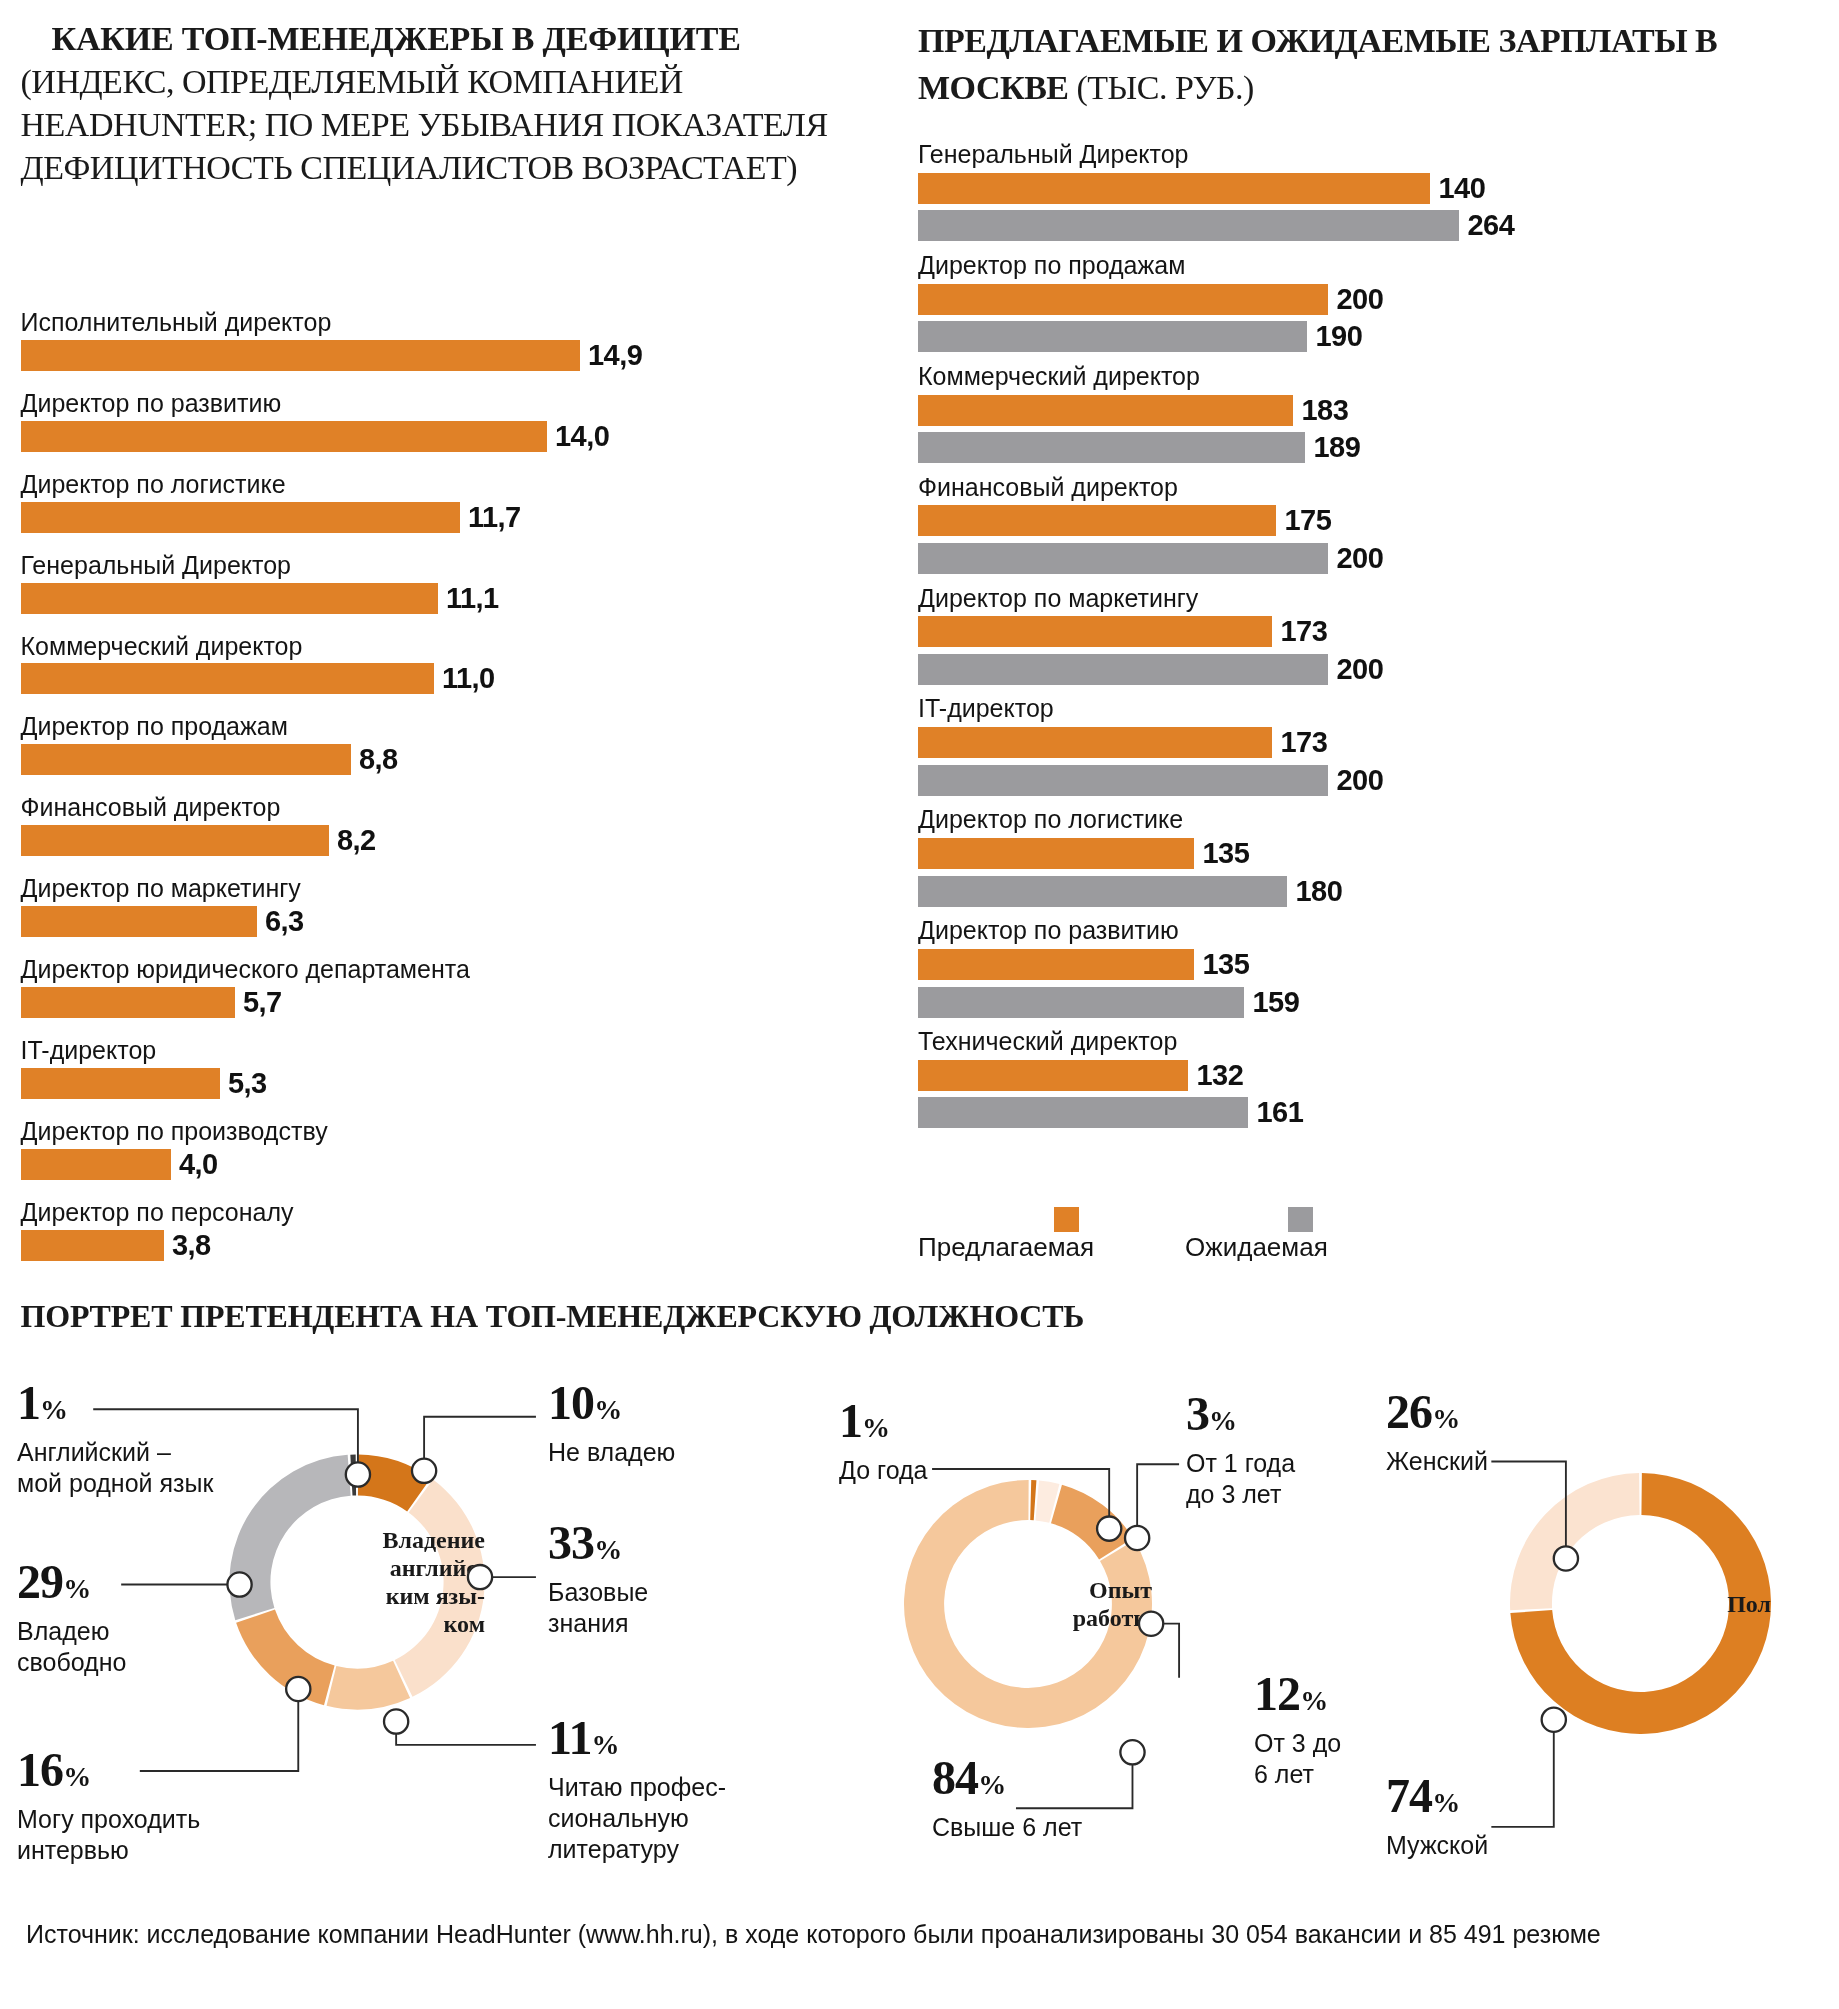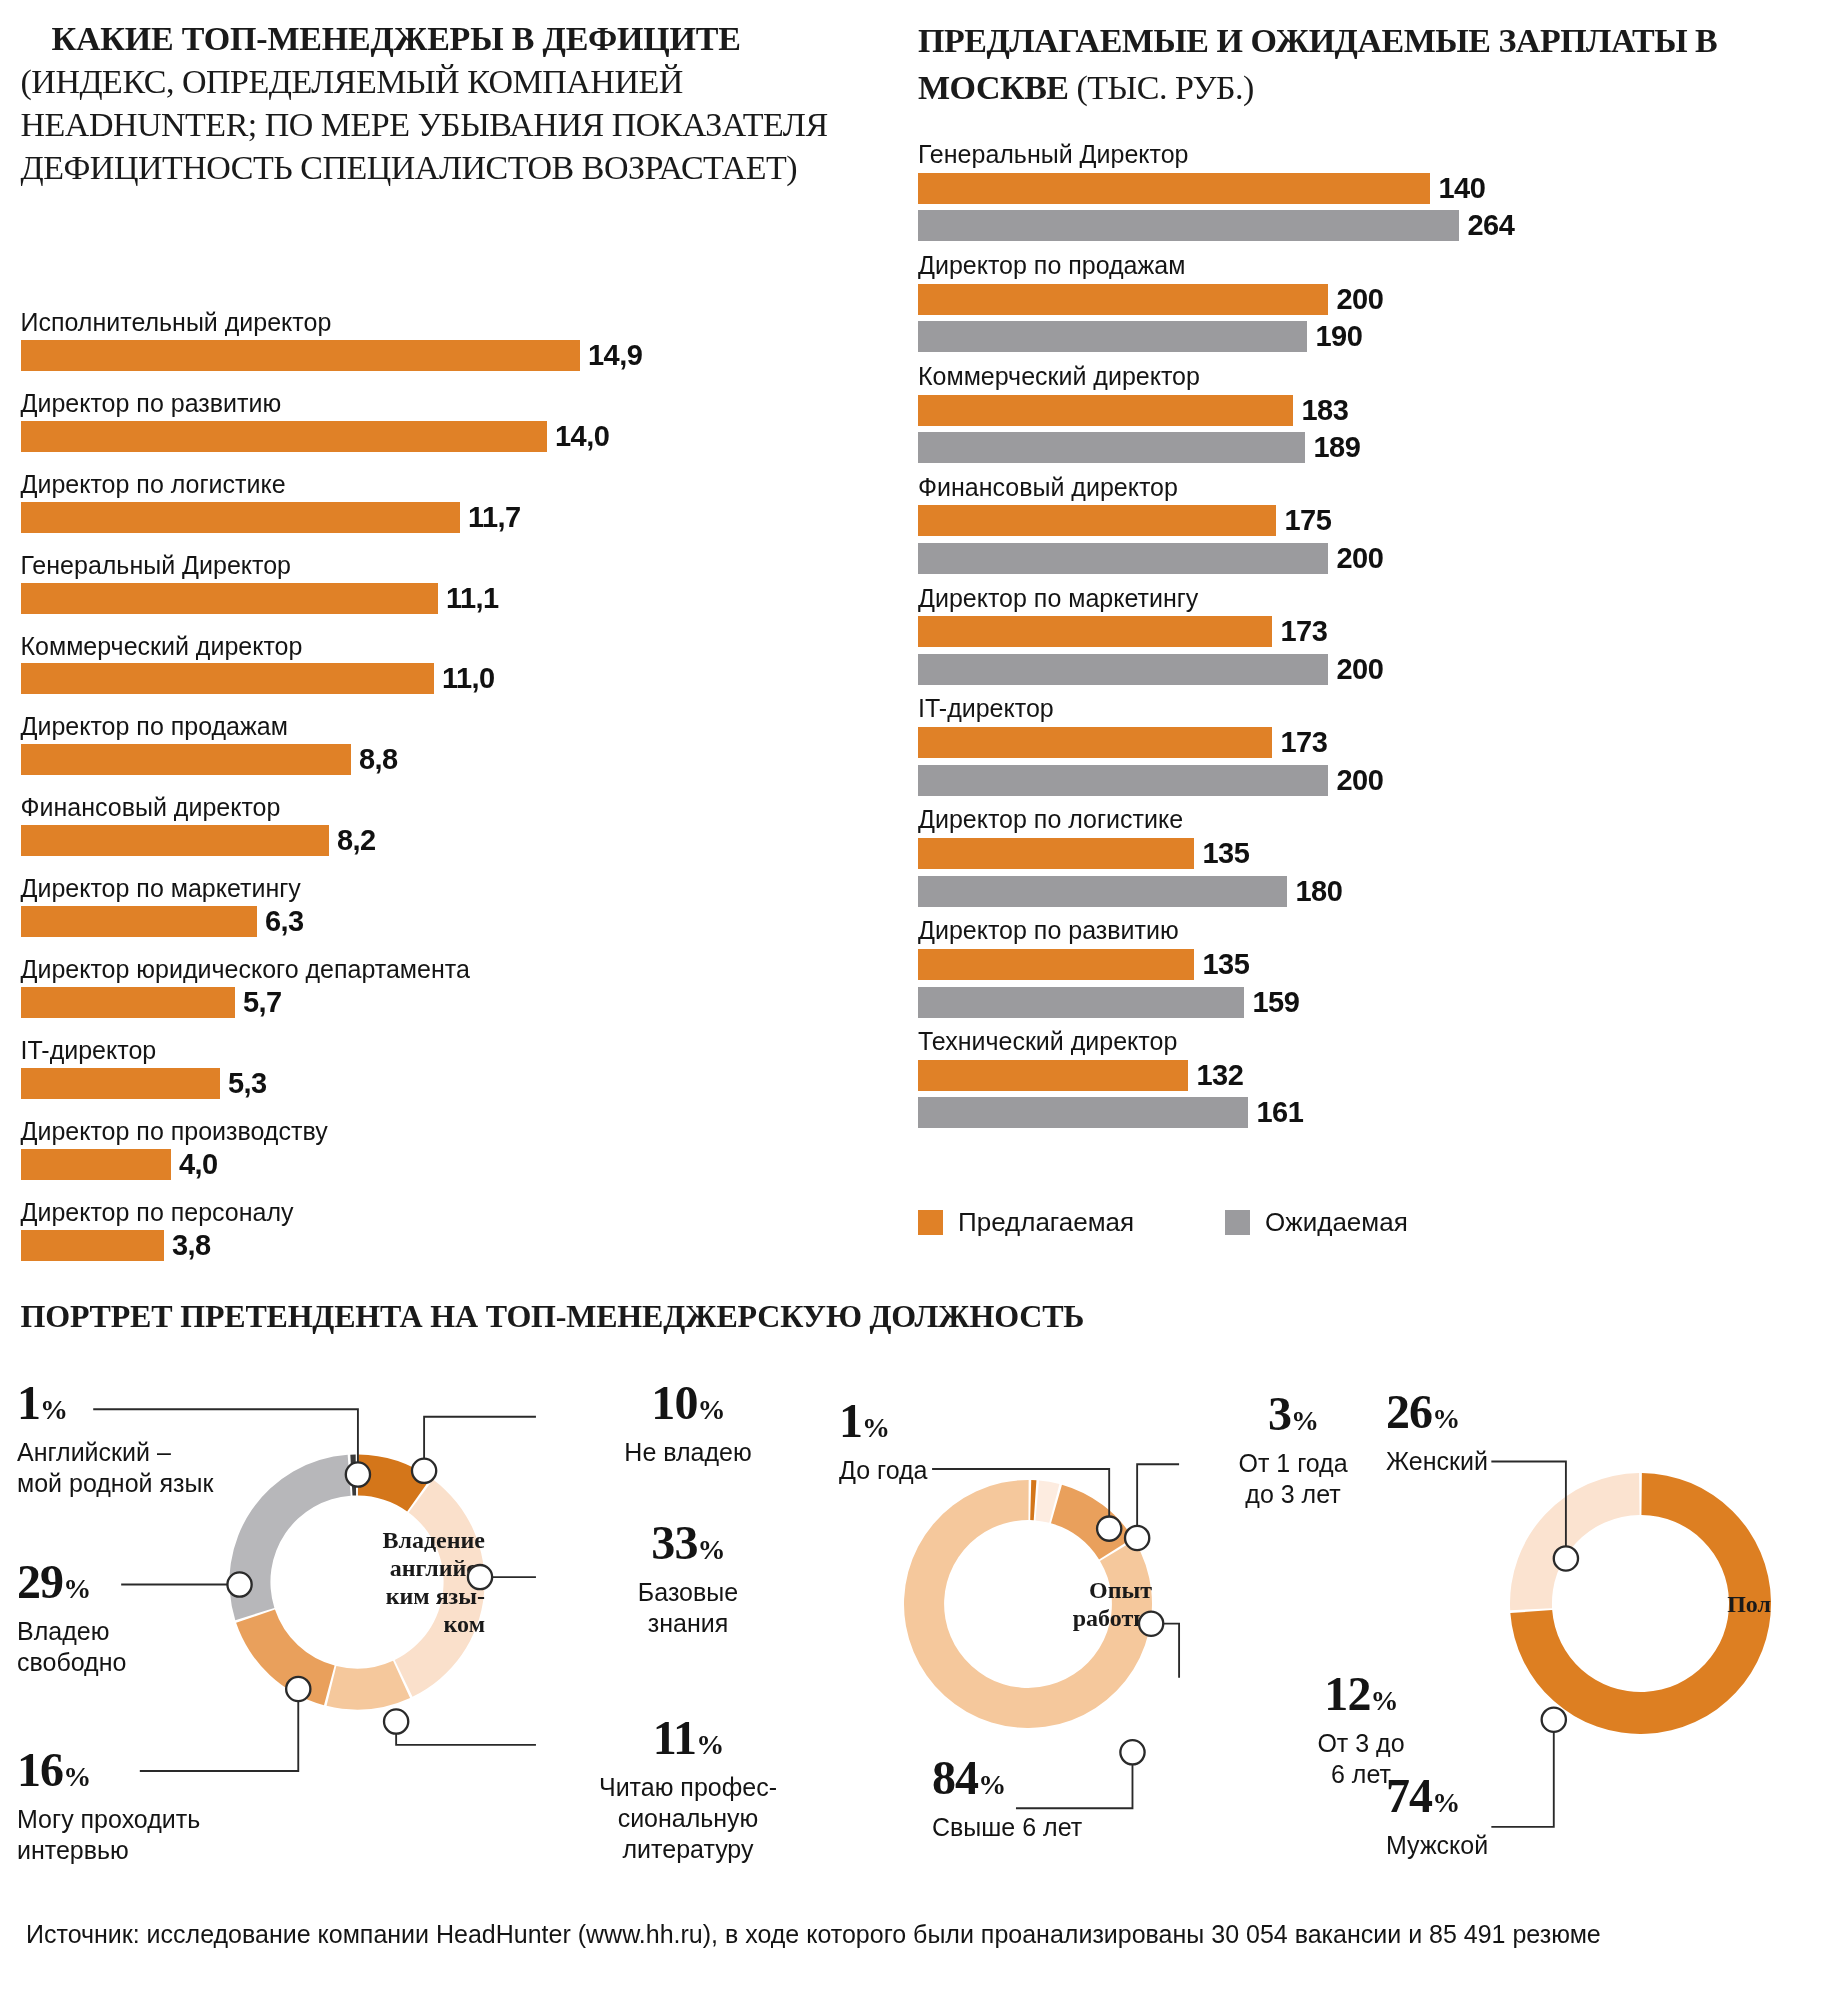--- a/index.html
+++ b/index.html
@@ -60,22 +60,22 @@
   #right-chart{left:918px;top:140px;width:895px;}
   #right-chart .grp{margin-bottom:8.4px;}
   #right-chart .bar-label{display:block;margin-bottom:2.8px;}
   #right-chart .barline{margin-bottom:4.7px;}
 
   
   #legend{left:918px;top:1207px;display:flex;align-items:center;font-size:26px;}
   #legend .sw{width:25px;height:25px;display:inline-block;margin-right:15px;}
   #legend .sw.orange{background:#e08127;}
   #legend .sw.grey{background:#9b9b9e;}
-  #legend .lg-item{display:flex;align-items:center;margin-right:91px;
-    font-family:"Liberation Sans","DejaVu Sans",sans-serif;color:#141414;}
+  #legend .lg-item{display:flex;align-items:flex-end;margin-right:91px;
+    font-family:"Liberation Sans","DejaVu Sans",sans-serif;color:#141414;flex-direction:column;}
 
   
   .donut-wrap{position:absolute;}
   .donut-center{
     position:absolute;left:0;top:0;width:100%;height:100%;
     display:flex;align-items:flex-end;justify-content:center;flex-direction:column;
     font-family:"Liberation Serif","DejaVu Serif",serif;font-weight:bold;
     font-size:24px;line-height:28px;text-align:center;color:#1a1a1a;
     pointer-events:none;
   }
@@ -84,21 +84,21 @@
   .cal{position:absolute;font-family:"Liberation Sans","DejaVu Sans",sans-serif;}
   .cal .pct{
     font-family:"Liberation Serif","DejaVu Serif",serif;
     font-weight:bold;font-size:48px;line-height:50px;color:#141414;letter-spacing:-0.9px;
   }
   .cal .pct .sm{font-size:28px;}
   .cal .txt{
     font-size:25px;line-height:31px;color:#141414;
     font-family:"Liberation Sans","DejaVu Sans",sans-serif;margin-top:1.9px;
   }
-  .cal.right{text-align:center;}
+  .cal.right{text-align:left;}
   .cal.left{text-align:left;}
 
   
   #source{
     left:26px;top:1916px;width:1790px;
     font-family:"Liberation Sans","DejaVu Sans",sans-serif;
     font-size:25px;line-height:37px;color:#141414;
   }
 </style>
 </head>

